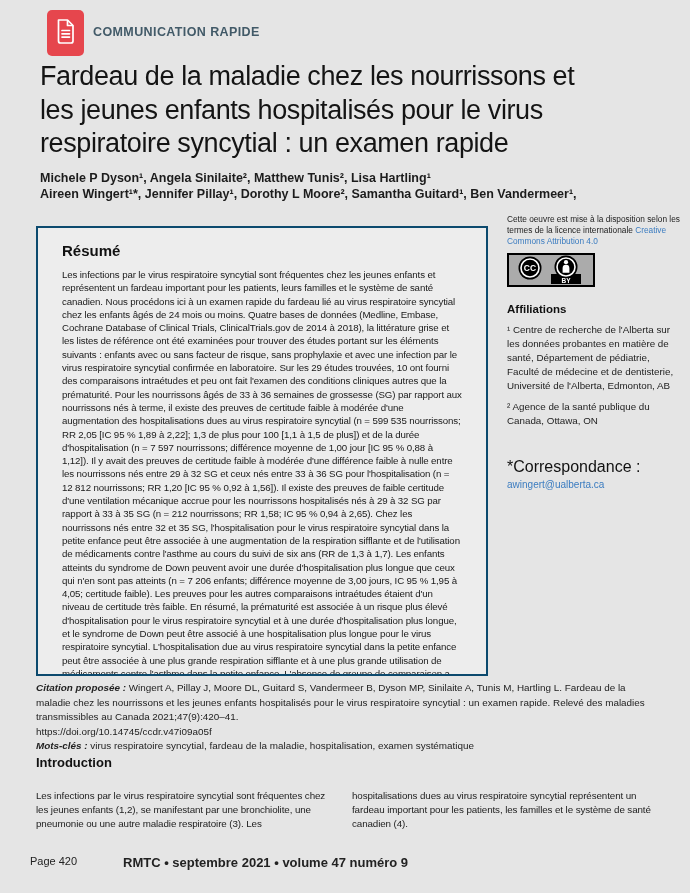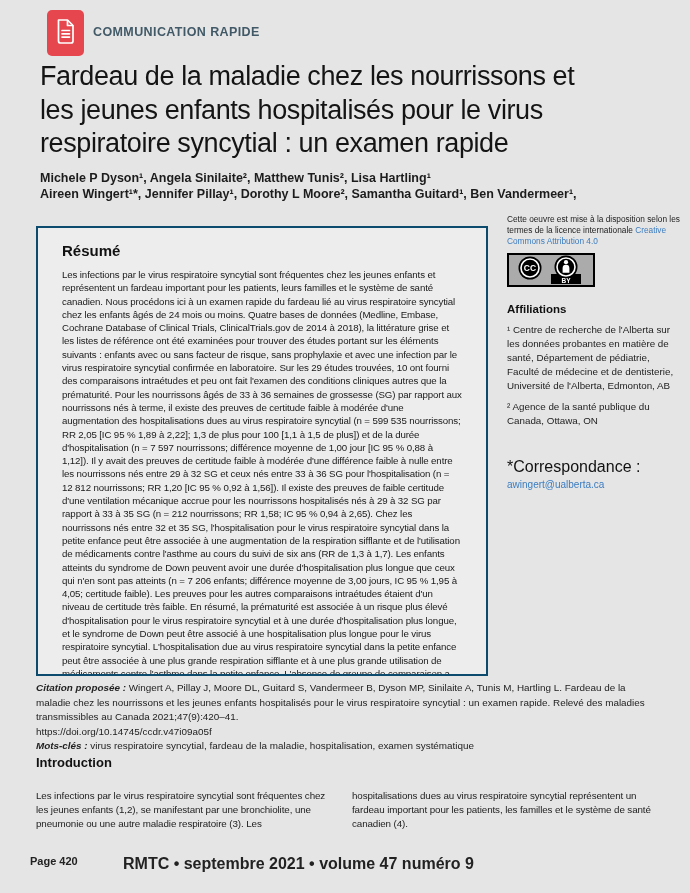--- a/index.html
+++ b/index.html
@@ -24,22 +24,22 @@
   .abstract-b{font-size:9.7px;line-height:13.3px;letter-spacing:-.12px;color:#191919;}
   
   .citation{position:absolute;left:36px;top:681px;width:617px;font-size:9.9px;line-height:14.6px;color:#222;}
   .lead{font-weight:bold;font-style:italic;}
   
   .intro-h{position:absolute;left:36px;top:755px;font-size:13px;font-weight:bold;color:#111;}
   .col{position:absolute;top:789px;font-size:9.8px;line-height:13.8px;letter-spacing:-.1px;color:#222;}
   .col1{left:36px;width:298px;}
   .col2{left:352px;width:308px;}
   
-  .footer-page{position:absolute;left:30px;top:855px;font-size:11px;font-weight:700;color:#222;}
-  .footer-journal{position:absolute;left:105px;top:855px;font-size:16px;font-weight:600;color:#222;padding-left:18px;}
+  .footer-page{position:absolute;left:30px;top:855px;font-size:11px;font-weight:400;color:#222;}
+  .footer-journal{position:absolute;left:105px;top:855px;font-size:13px;font-weight:600;color:#222;padding-left:18px;}
   
   .sidebar{position:absolute;left:507px;top:214px;width:177px;}
   .license{font-size:8.3px;line-height:10.8px;color:#222;}
   .link{color:var(--link-blue,#3b7cc0);cursor:pointer;}
   .ccbadge{margin-top:7px;width:88px;height:34px;display:block;cursor:pointer;}
   .aff-h{margin-top:16px;font-size:11.5px;font-weight:bold;color:#111;}
   .aff{margin-top:8px;font-size:9.8px;line-height:13.8px;color:#222;}
   .corr-label{margin-top:30px;font-size:16px;font-weight:normal;color:#111;}
   .corr-email{margin-top:3px;font-size:10px;}
 </style>

